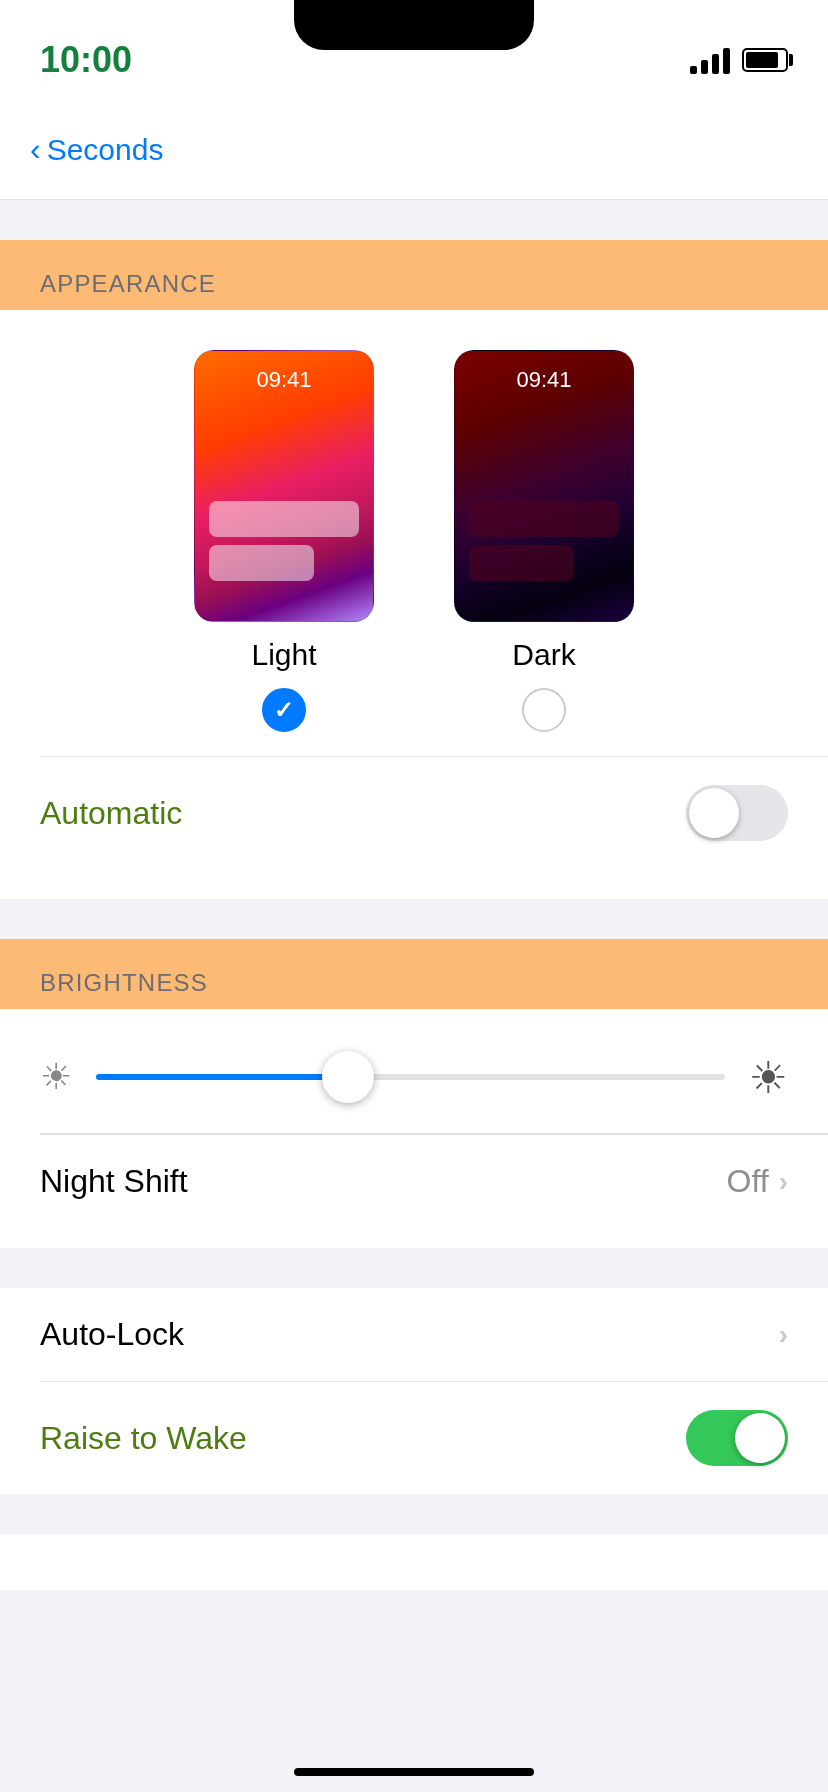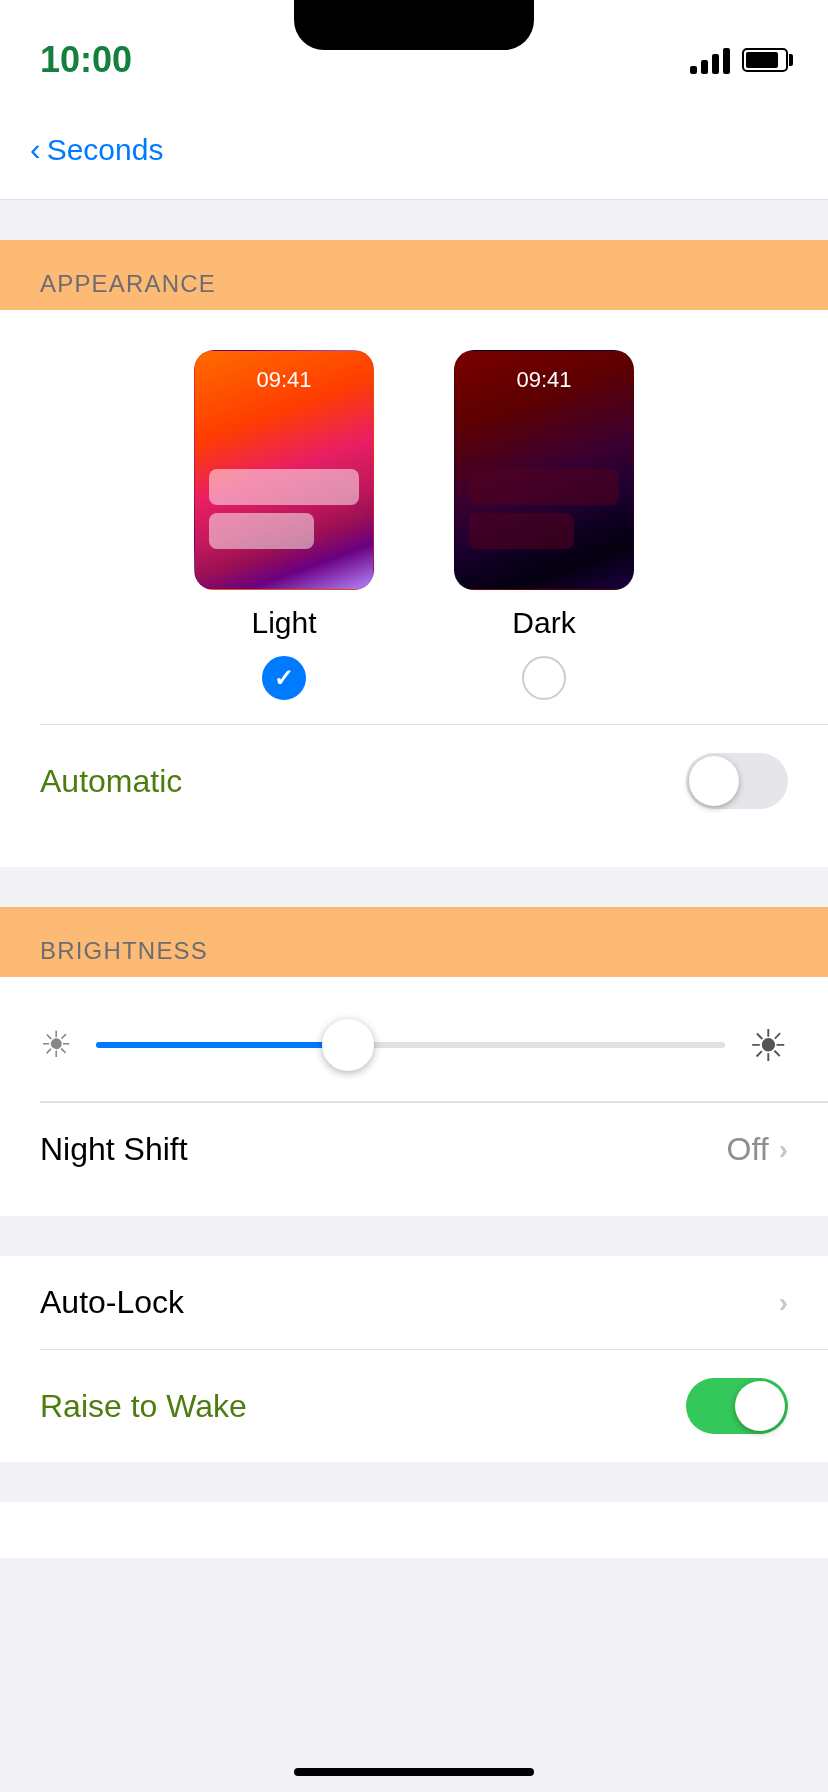--- a/index.html
+++ b/index.html
@@ -152,21 +152,21 @@
     }
     .appearance-option {
       display: flex;
       flex-direction: column;
       align-items: center;
       gap: 16px;
       cursor: pointer;
     }
     .phone-preview {
       width: 180px;
-      height: 240px;
+      height: 272px;
       border-radius: 20px;
       overflow: hidden;
       position: relative;
       border: 1px solid rgba(0,0,0,0.1);
     }
     .phone-preview-light {
       background: linear-gradient(160deg, #ff6b00 0%, #ff3d00 30%, #e91e63 50%, #c2185b 65%, #9c1053 75%, #6a0080 85%, #b388ff 100%);
     }
     .phone-preview-dark {
       background: linear-gradient(160deg, #7b0000 0%, #5d0000 25%, #3b0030 50%, #200030 65%, #0d0020 75%, #050010 85%, #1a0040 100%);

